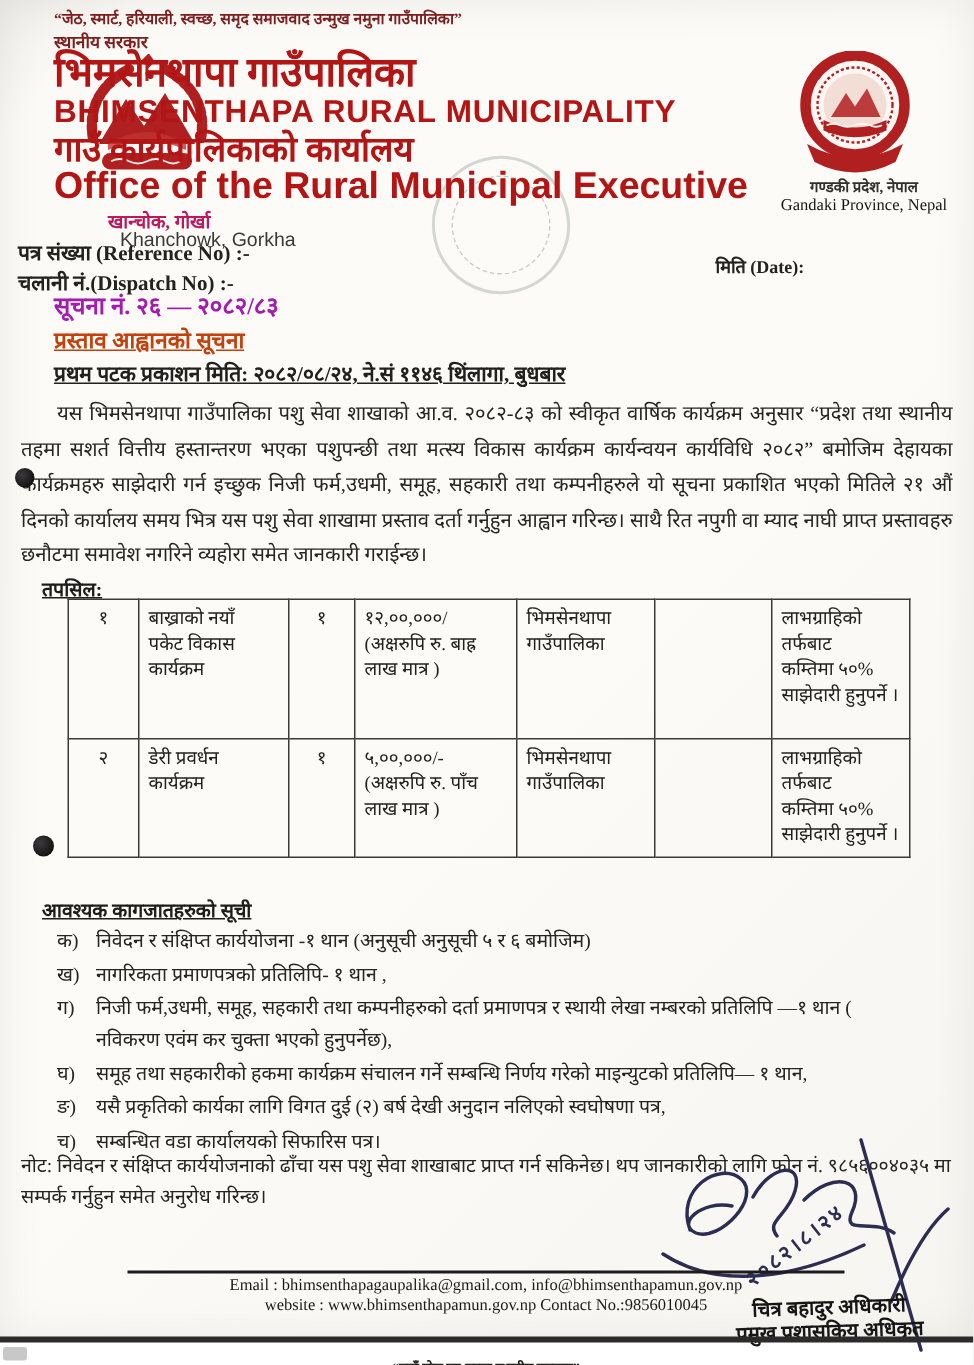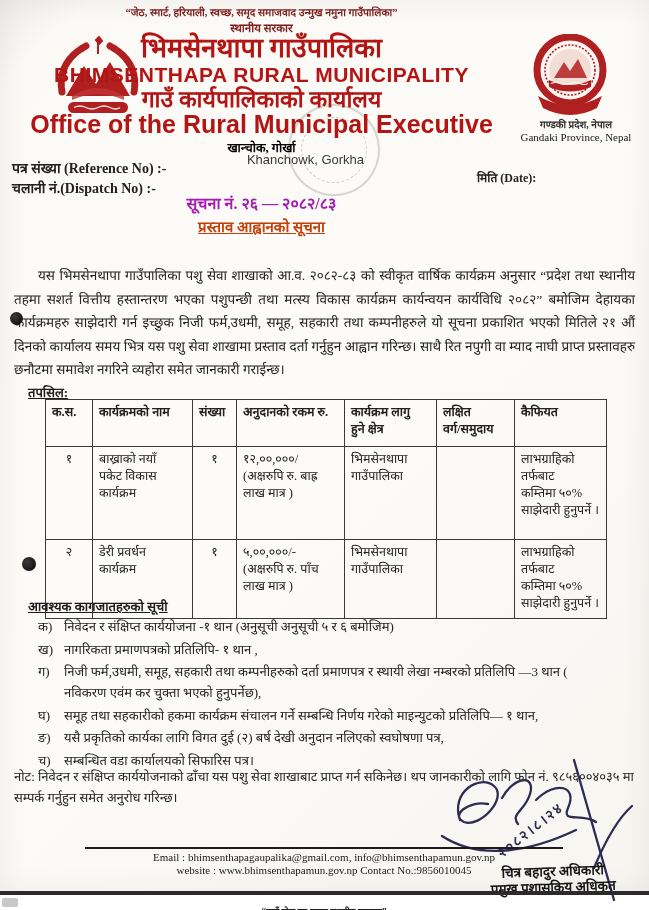--- a/index.html
+++ b/index.html
@@ -2,31 +2,31 @@
 <html><head>
 <meta charset="utf-8">
 <style>
   html,body{margin:0;padding:0;background:#e8e8e8;}
   .page{position:relative;width:649px;height:910px;background:#ffffff;overflow:hidden;
         font-family:"Liberation Serif","DejaVu Serif",serif;color:#1d1d1d;}
   .paper{position:absolute;left:0;top:0;width:649px;height:893px;
          background:linear-gradient(135deg,#efeeea 0%,#fbfaf6 6%,#fcfbf8 50%,#f7f5f0 100%);
          box-shadow:inset 0 0 30px rgba(0,0,0,0.07);}
   .abs{position:absolute;}
-  .ctr{left:0;width:523px;text-align:center;}
+  .ctr{left:0;width:523px;text-align:left;padding-left:36px;}
   .red{color:#b31414;}
   .darkred{color:#7d1f1f;}
 
   .slogan-top{top:5px;font-size:10.5px;font-weight:700;}
   .local-govt{top:20px;font-size:11.5px;font-weight:700;}
   .title-np{top:33px;font-size:27px;font-weight:700;line-height:30px;}
   .title-en{top:63px;font-size:21px;font-weight:700;font-family:"Liberation Sans",sans-serif;letter-spacing:.5px;}
   .office-np{top:87px;font-size:23px;font-weight:700;line-height:26px;}
   .office-en{top:110px;font-size:25px;font-weight:700;font-family:"Liberation Sans",sans-serif;}
-  .place-np{top:139px;font-size:12.5px;font-weight:700;color:#000000;}
+  .place-np{top:139px;font-size:12.5px;font-weight:700;color:#be185d;margin-left:36px;}
   .place-en{top:152px;font-size:13px;color:#3c3835;font-family:"Liberation Sans",sans-serif;margin-left:44px;}
 
   .stamp-faint{left:288px;top:104px;width:88px;height:88px;border:2px solid rgba(96,116,96,.4);
                border-radius:50%;transform:rotate(-14deg);opacity:.65;}
   .stamp-faint .inner{position:absolute;left:11px;top:11px;right:11px;bottom:11px;
                border:1px dashed rgba(96,116,96,.5);border-radius:50%;}
 
   .emblem-left{left:52px;top:36px;}
   .seal-right{left:518px;top:34px;}
   .province{right:8px;top:117px;width:130px;text-align:center;}
@@ -127,46 +127,36 @@
     <div class="np">गण्डकी प्रदेश, नेपाल</div>
     <div class="en">Gandaki Province, Nepal</div>
   </div>
 
   <div class="abs meta-left ref">पत्र संख्या (Reference No) :-</div>
   <div class="abs meta-left disp">चलानी नं.(Dispatch No) :-</div>
   <div class="date">मिति (Date):</div>
 
   <div class="abs ctr notice-no">सूचना नं. २६ — २०८२/८३</div>
   <div class="abs ctr notice-title">प्रस्ताव आह्वानको सूचना</div>
+  <div class="abs ctr notice-pub">प्रथम पटक प्रकाशन मिति: २०८२/०८/२४, ने.सं ११४६ थिंलागा, बुधबार</div>
 
   <div class="abs body-text">यस भिमसेनथापा गाउँपालिका पशु सेवा शाखाको आ.व. २०८२-८३ को स्वीकृत वार्षिक कार्यक्रम अनुसार “प्रदेश तथा स्थानीय तहमा सशर्त वित्तीय हस्तान्तरण भएका पशुपन्छी तथा मत्स्य विकास कार्यक्रम कार्यन्वयन कार्यविधि २०८२” बमोजिम देहायका कार्यक्रमहरु साझेदारी गर्न इच्छुक निजी फर्म,उधमी, समूह, सहकारी तथा कम्पनीहरुले यो सूचना प्रकाशित भएको मितिले २१ औं दिनको कार्यालय समय भित्र यस पशु सेवा शाखामा प्रस्ताव दर्ता गर्नुहुन आह्वान गरिन्छ। साथै रित नपुगी वा म्याद नाघी प्राप्त प्रस्तावहरु छनौटमा समावेश नगरिने व्यहोरा समेत जानकारी गराईन्छ।</div>
 
   <div class="abs tapsil">तपसिल:</div>
   <table class="notice-table">
     <colgroup>
       <col style="width:47px">
         <col style="width:100px">
         <col style="width:44px">
         <col style="width:108px">
       <col style="width:92px">
         <col style="width:78px">
         <col style="width:92px">
     </colgroup>
     <tbody>
-        <tr>
-      <th>क.स.</th>
-      <th>कार्यक्रमको नाम</th>
-      <th>संख्या</th>
-      <th>अनुदानको रकम रु.</th>
-      <th>कार्यक्रम लागु
-हुने क्षेत्र</th>
-      <th>लक्षित
-वर्ग/समुदाय</th>
-      <th>कैफियत</th>
-    </tr>
     <tr class="row1">
       <td class="c">१</td>
       <td>बाख्राको नयाँ
 पकेट विकास
 कार्यक्रम</td>
       <td class="c">१</td>
       <td>१२,००,०००/
 (अक्षरुपि रु. बाह्र
 लाख मात्र )</td>
       <td>भिमसेनथापा
@@ -199,21 +189,21 @@
     <div class="doc-item">
       <span class="lbl">क)</span>
       <span class="txt">निवेदन र संक्षिप्त कार्ययोजना -१ थान (अनुसूची अनुसूची ५ र ६ बमोजिम)</span>
     </div>
     <div class="doc-item">
       <span class="lbl">ख)</span>
       <span class="txt">नागरिकता प्रमाणपत्रको प्रतिलिपि- १ थान ,</span>
     </div>
     <div class="doc-item">
       <span class="lbl">ग)</span>
-      <span class="txt">निजी फर्म,उधमी, समूह, सहकारी तथा कम्पनीहरुको दर्ता प्रमाणपत्र र स्थायी लेखा नम्बरको प्रतिलिपि —3 थान (
+      <span class="txt">निजी फर्म,उधमी, समूह, सहकारी तथा कम्पनीहरुको दर्ता प्रमाणपत्र र स्थायी लेखा नम्बरको प्रतिलिपि —१ थान (
 नविकरण एवंम कर चुक्ता  भएको हुनुपर्नेछ),</span>
     </div>
     <div class="doc-item">
       <span class="lbl">घ)</span>
       <span class="txt">समूह तथा सहकारीको हकमा कार्यक्रम संचालन गर्ने सम्बन्धि निर्णय गरेको माइन्युटको प्रतिलिपि— १ थान,</span>
     </div>
     <div class="doc-item">
       <span class="lbl">ङ)</span>
       <span class="txt">यसै प्रकृतिको कार्यका लागि विगत दुई (२) बर्ष देखी अनुदान नलिएको स्वघोषणा पत्र,</span>
     </div>

